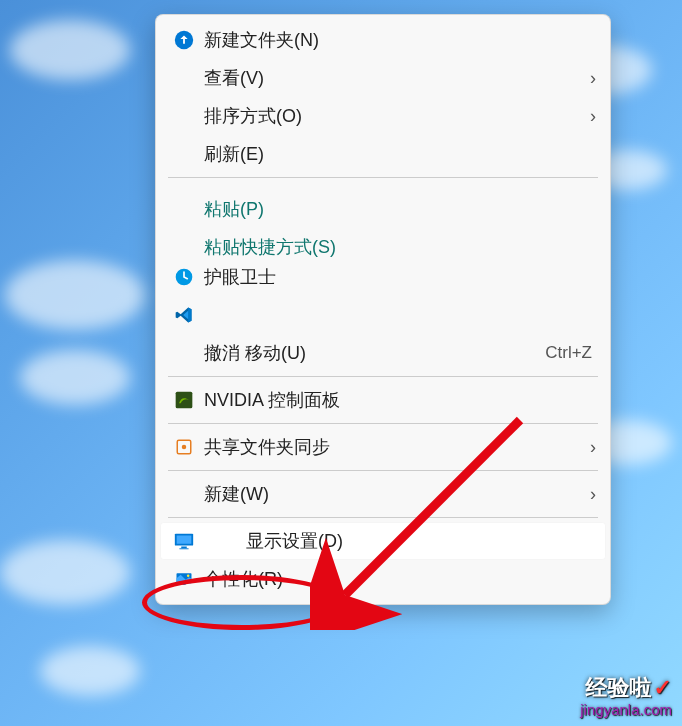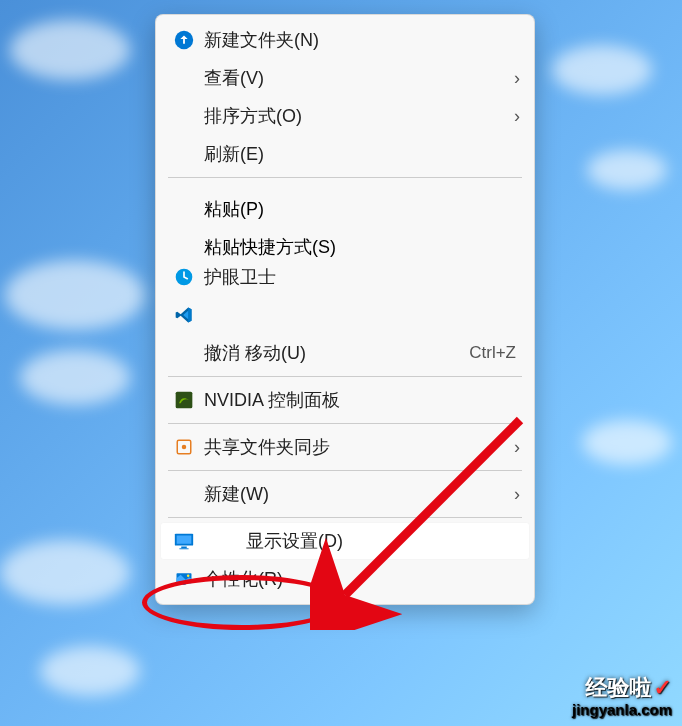--- a/index.html
+++ b/index.html
@@ -23,21 +23,21 @@
     .cloud.c4 { width: 110px; height: 55px; top: 350px; left: 20px; }
     .cloud.c5 { width: 130px; height: 65px; top: 540px; left: 0px; }
     .cloud.c6 { width: 100px; height: 50px; bottom: 30px; left: 40px; }
     .cloud.c7 { width: 80px; height: 40px; top: 150px; right: 15px; }
     .cloud.c8 { width: 90px; height: 45px; top: 420px; right: 10px; }
 
     .context-menu {
       position: absolute;
       top: 14px;
       left: 155px;
-      width: 380px;
+      width: 456px;
       background: #f8f8f8;
       border-radius: 8px;
       border: 1px solid rgba(0,0,0,0.12);
       box-shadow: 0 8px 24px rgba(0,0,0,0.25);
       padding: 6px 4px;
       font-size: 18px;
       color: #222;
     }
     .menu-item {
       display: flex;
@@ -46,21 +46,21 @@
       padding: 0 10px 0 10px;
       border-radius: 4px;
       cursor: default;
       position: relative;
     }
     .menu-item.hovered {
       background: #fff;
       box-shadow: inset 0 0 0 1px rgba(0,0,0,0.04);
       gap: 42px;
     }
-    .menu-item.disabled .label { color: #000000; margin-top: 15px; }
+    .menu-item.disabled .label { color: #0f766e; margin-top: 15px; }
     .icon-slot {
       width: 28px;
       height: 28px;
       display: flex;
       align-items: center;
       justify-content: center;
       flex-shrink: 0;
       margin-right: 6px;
     }
     .label { flex: 1; }
@@ -105,22 +105,22 @@
     }
     .wm-top {
       font-size: 22px;
       font-weight: bold;
       color: #fff;
       text-shadow: 0 0 4px rgba(0,0,0,0.7), 1px 1px 1px rgba(0,0,0,0.8);
     }
     .wm-top .check { color: #ff3030; margin-left: 2px; }
     .wm-bottom {
       font-size: 15px;
-      font-weight: bold;
-      color: #000000;
+      font-weight: normal;
+      color: #a21caf;
       text-shadow: 0 0 3px rgba(0,0,0,0.7), 1px 1px 1px rgba(0,0,0,0.8);
       margin-top: -2px;
     }
   </style>
 </head>
 <body>
 
 <div class="cloud c1"></div>
 <div class="cloud c2"></div>
 <div class="cloud c3"></div>

